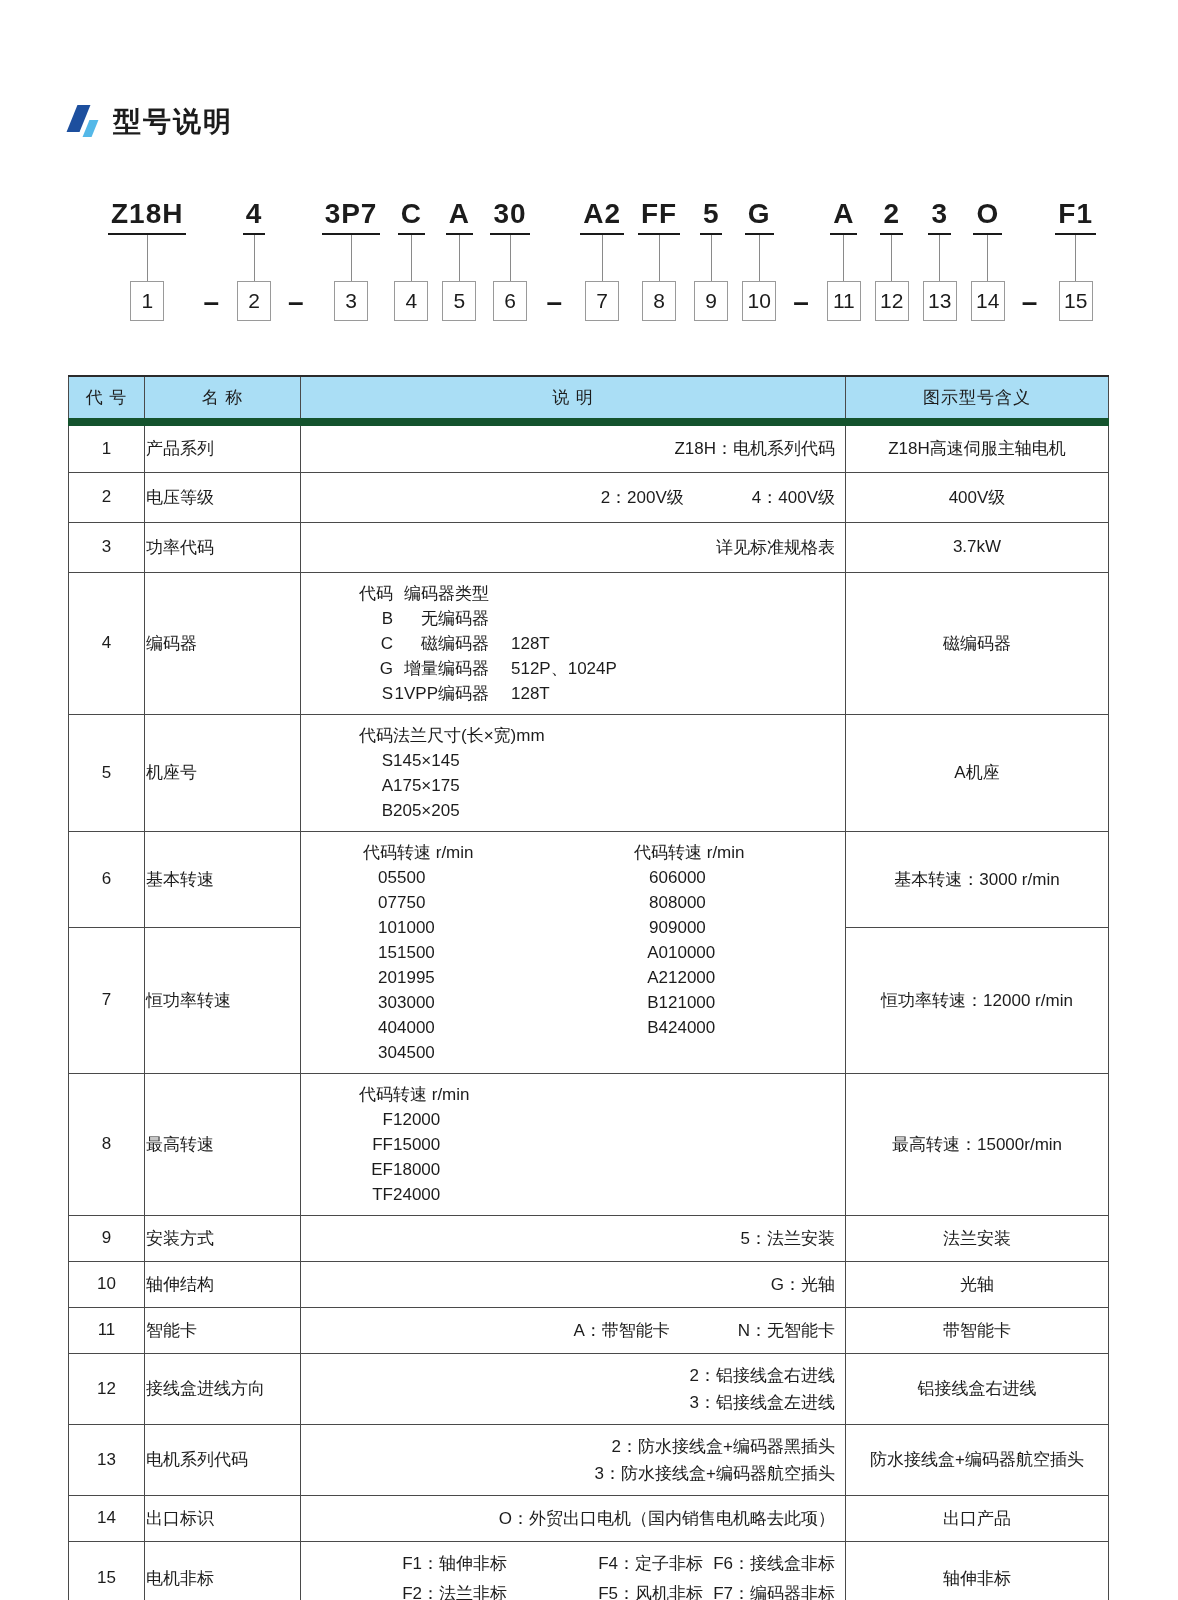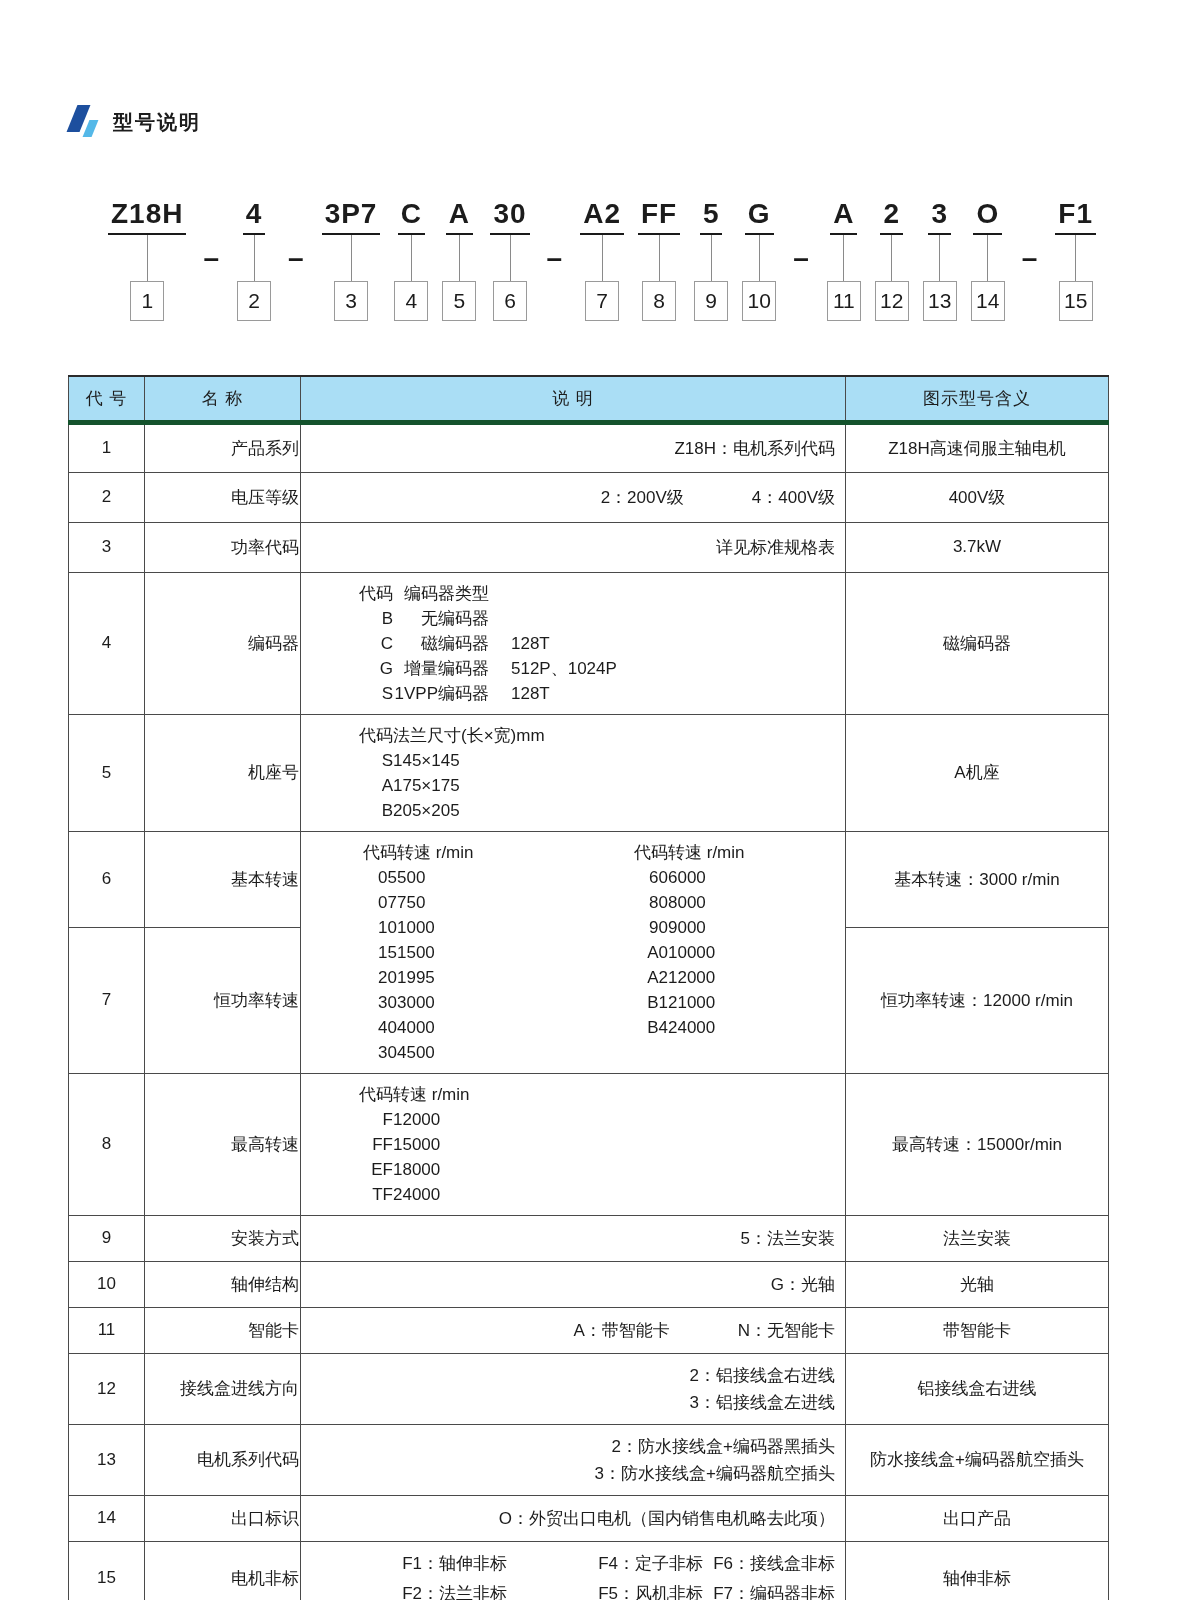--- a/index.html
+++ b/index.html
@@ -9,47 +9,47 @@
     color:#1c1c1c;
     overflow:hidden;
   }
   .page { padding:100px 68px 0 68px; }
 
   
   .title-row { display:flex; align-items:center; gap:13px; height:44px; }
   .title-icon { position:relative; width:32px; height:40px; flex:none; }
   .slash-a { position:absolute; left:4px; top:3px; width:13px; height:27px; background:#1d4f9e; transform:skewX(-22deg); }
   .slash-b { position:absolute; left:18px; top:18px; width:9px; height:17px; background:#54b8e8; transform:skewX(-22deg); }
-  .page-title { font-size:20px; font-weight:bold; margin:0; letter-spacing:2px; }
+  .page-title { font-size:28px; font-weight:bold; margin:0; letter-spacing:2px; }
 
   
-  .model-row { display:flex; align-items:center; margin:54px 0 0 40px; }
+  .model-row { display:flex; align-items:flex-end; margin:54px 0 0 40px; }
   .seg { display:flex; flex-direction:column; align-items:center; margin-right:14px; }
   .seg:last-child { margin-right:0; }
   .seg-code {
     font-size:28px; font-weight:bold; line-height:32px;
     border-bottom:2px solid #1a1a1a; padding:0 3px 3px 3px; letter-spacing:1px;
     white-space:nowrap;
   }
   .dash-seg .seg-code { border-bottom:none; color:#1a1a1a; }
   .seg-line { width:1px; height:46px; background:#8a8a8a; }
   .seg-box {
     width:34px; height:40px; border:1px solid #9a9a9a; box-sizing:border-box;
     display:flex; align-items:center; justify-content:center; font-size:21px;
   }
 
   
   table.spec { border-collapse:collapse; width:1040px; margin-top:54px; table-layout:fixed; }
   .spec th, .spec td { border:1px solid #4a4a4a; box-sizing:border-box; font-size:17px; }
   .spec thead th {
     background:#aadef5; height:46px; font-weight:normal; letter-spacing:1px;
-    border-top:2px solid #2b2b2b; border-bottom:5px solid #14532d;
+    border-top:2px solid #2b2b2b; border-bottom:8px solid #14532d;
   }
   td.c-num  { text-align:center; }
-  td.c-name { text-align:right; }
+  td.c-name { text-align:left; }
   td.c-desc { text-align:right; padding:8px 10px 8px 34px; }
   td.c-mean { text-align:center; padding:0 6px; }
 
   .kv-line { display:flex; line-height:25px; white-space:nowrap; }
   .kv-code { width:58px; flex:none; }
   .kv-extra { margin-left:22px; }
   .enc .kv-val { display:inline-block; min-width:96px; }
 
   .speed-wrap { display:flex; }
   .speed-col .kv-line { line-height:25px; }

